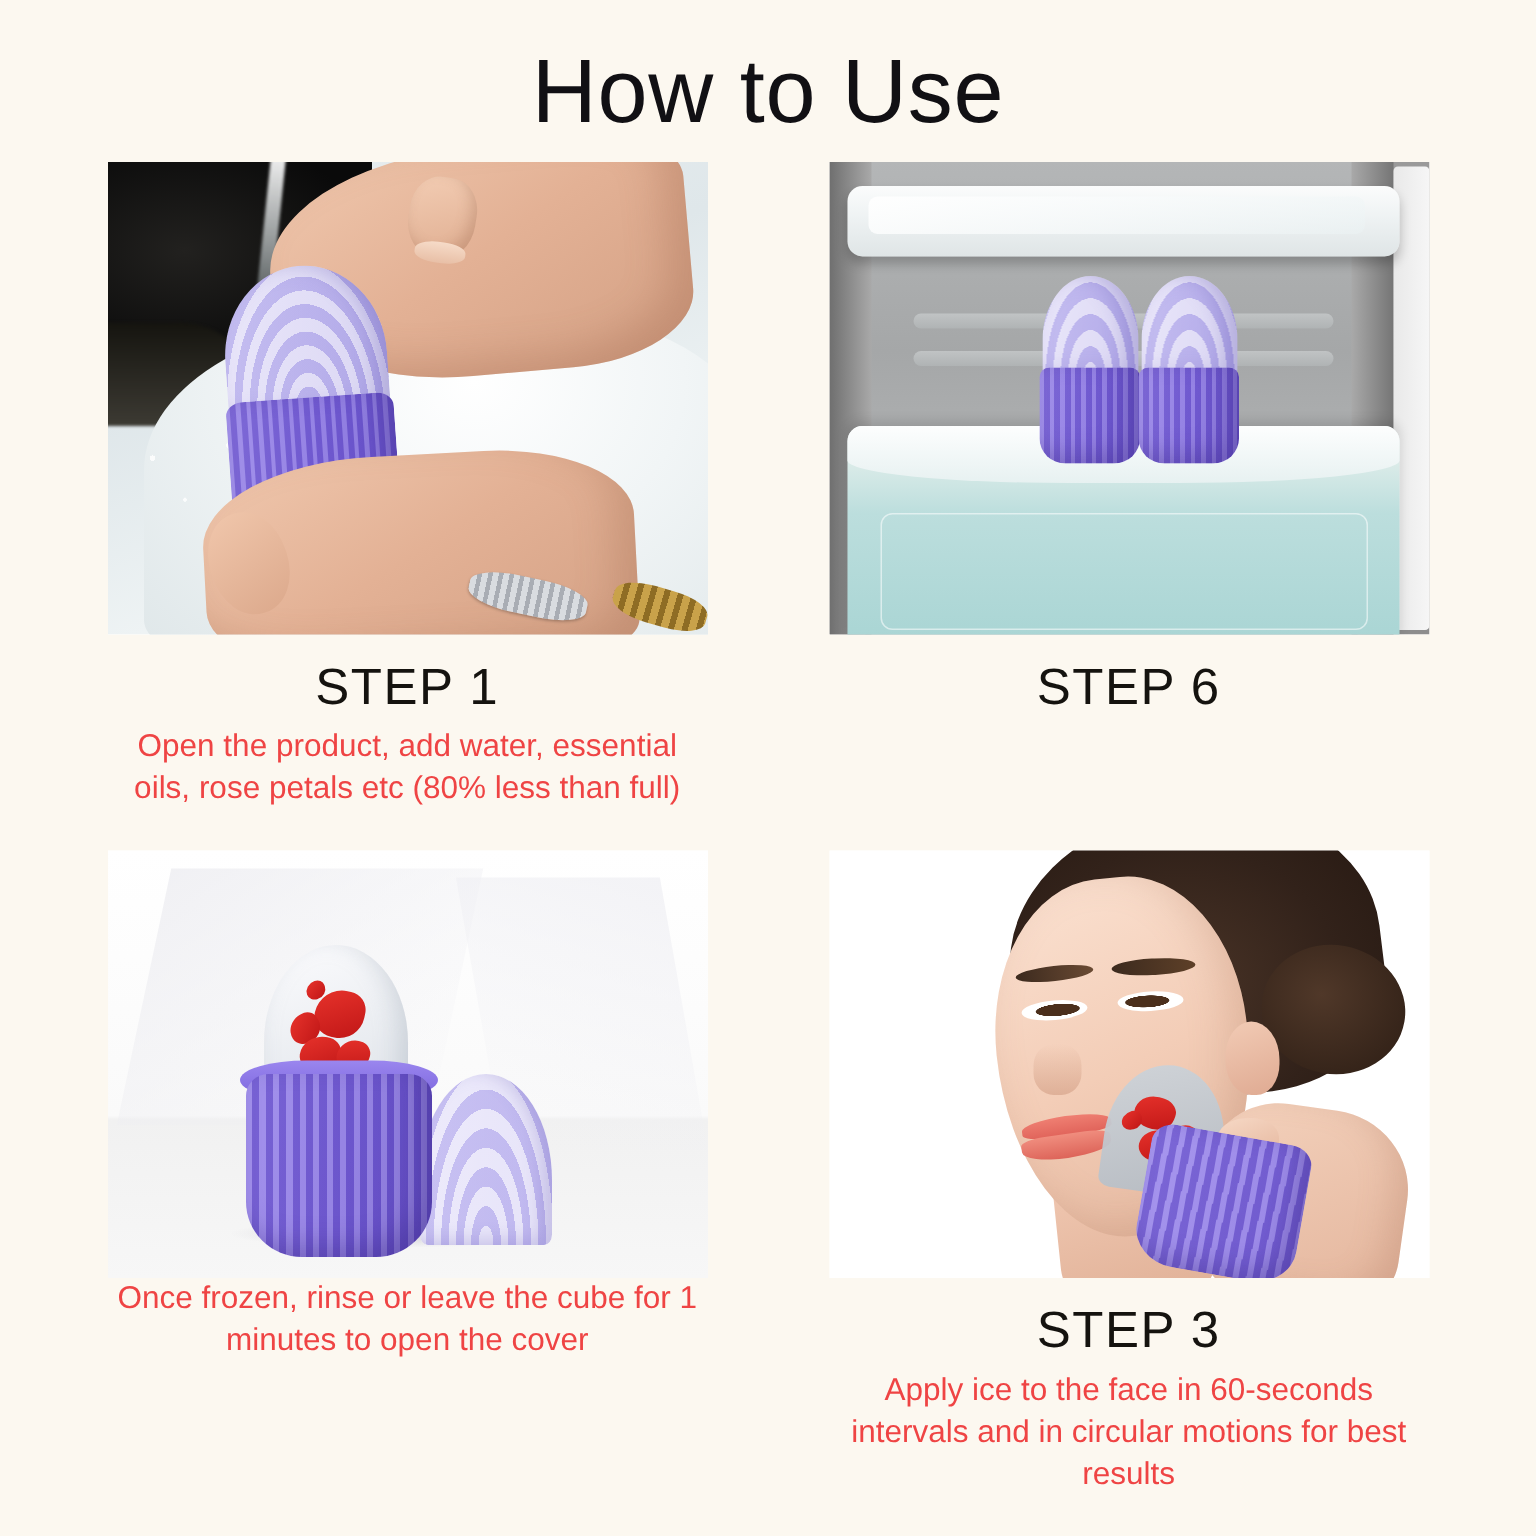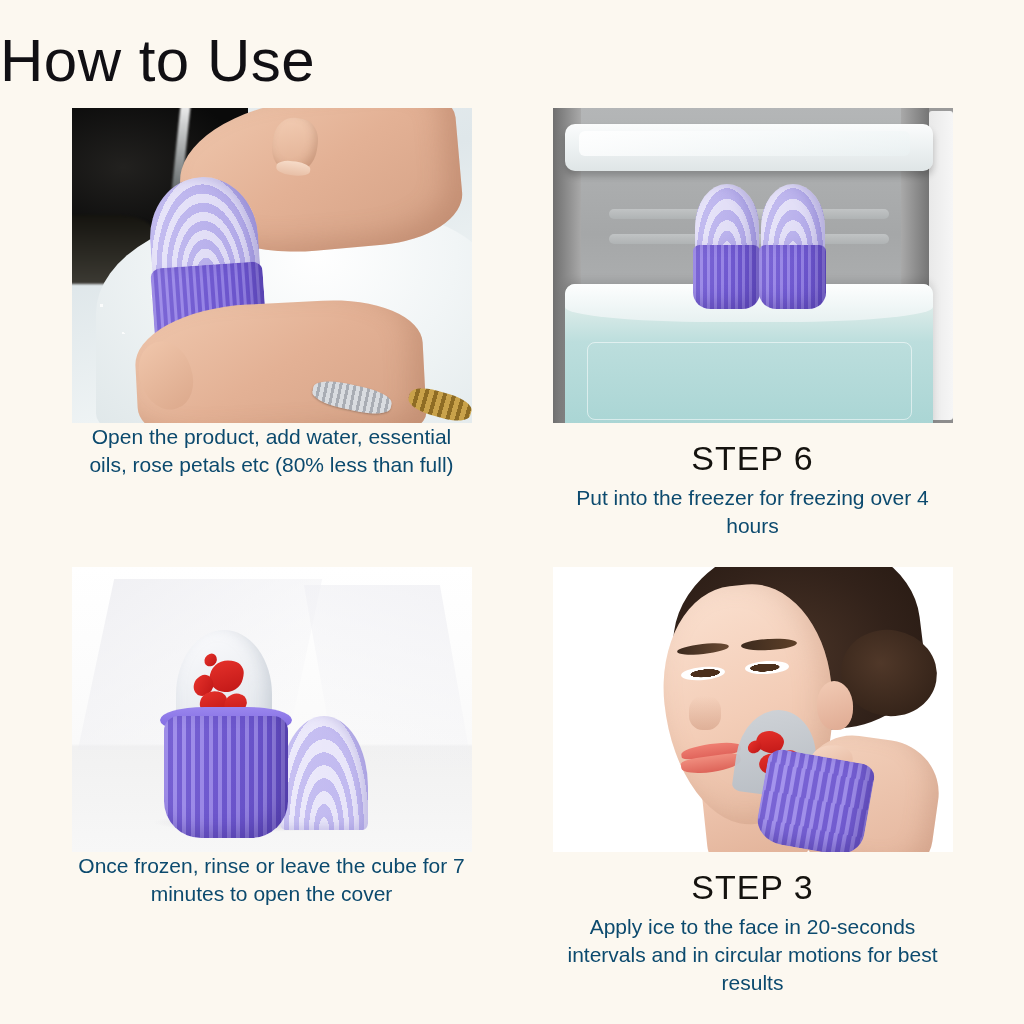--- a/index.html
+++ b/index.html
@@ -6,21 +6,21 @@
   body{
     width:1024px;height:1024px;
     background:#FCF8F0;
     font-family:"Liberation Sans", sans-serif;
     color:#131313;
     overflow:hidden;
   }
   .page{position:relative;width:1024px;height:1024px;}
 
   .page-title{
-    text-align:left;
+    text-align:center;
     font-size:60px;
     font-weight:400;
     letter-spacing:0.5px;
     color:#111014;
     margin:0;
     padding-top:31px;
     line-height:1;
   }
 
   .grid{
@@ -43,21 +43,21 @@
     font-size:34px;
     font-weight:400;
     letter-spacing:1px;
     margin:16px 0 6px 0;
     color:#15130f;
   }
   .step-desc{
     text-align:center;
     font-size:21px;
     line-height:1.32;
-    color:#0c4a6e;
+    color:#ef4444;
     margin:0 auto;
     max-width:392px;
   }
 
   
   .sink-bg{position:absolute;inset:0;background:
       linear-gradient(160deg,#e9eef0 0%,#dfe7ea 38%,#eef3f4 70%,#e3eaec 100%);}
   .sink-dark{position:absolute;left:-4%;top:-2%;width:48%;height:46%;
       background:radial-gradient(ellipse at 35% 45%,#22211f 0%,#0a0a0a 70%);
       border-radius:0 0 60% 12%;filter:blur(.3px);}
@@ -247,20 +247,21 @@
           </div>
           <div class="roller-1">
             <div class="r-cap"></div>
             <div class="r-base"></div>
           </div>
           <div class="hand hand-lower"></div>
           <div class="finger-b"></div>
           <div class="bracelet"></div>
           <div class="bangle"></div>
         </div>
+        <div class="step-title">STEP 1</div>
         <div class="step-desc">Open the product, add water, essential oils, rose petals etc (80% less than full)</div>
       </div>
 
       <div class="cell">
         <div class="photo">
           <div class="fridge"></div>
           <div class="fridge-back"></div>
           <div class="fridge-side-l"></div>
           <div class="fridge-side-r"></div>
           <div class="fridge-door"></div>
@@ -274,21 +275,20 @@
           <div class="roller-2a">
             <div class="r-cap"></div>
             <div class="r-base"></div>
           </div>
           <div class="roller-2b">
             <div class="r-cap"></div>
             <div class="r-base"></div>
           </div>
         </div>
         <div class="step-title">STEP 6</div>
-        <div class="step-desc">Put into the freezer for freezing over 4 hours</div>
       </div>
 
     </div>
 
     <div class="row" style="margin-top:28px;">
 
       <div class="cell">
         <div class="photo small">
           <div class="studio"></div>
           <div class="studio-shade"></div>
@@ -298,21 +298,21 @@
           <div class="ice-dome">
             <div class="petal" style="left:30%;top:22%;width:14%;height:11%;transform:rotate(-20deg);"></div>
             <div class="petal" style="left:36%;top:28%;width:34%;height:30%;transform:rotate(12deg);"></div>
             <div class="petal" style="left:18%;top:42%;width:22%;height:18%;transform:rotate(-32deg);"></div>
             <div class="petal" style="left:26%;top:56%;width:28%;height:22%;transform:rotate(8deg);"></div>
             <div class="petal" style="left:52%;top:58%;width:22%;height:20%;transform:rotate(24deg);"></div>
           </div>
           <div class="p3-collar"></div>
           <div class="p3-base"></div>
         </div>
-        <div class="step-desc">Once frozen, rinse or leave the cube for 7 minutes to open the cover</div>
+        <div class="step-desc">Once frozen, rinse or leave the cube for 1 minutes to open the cover</div>
       </div>
 
       <div class="cell">
         <div class="photo small">
           <div class="model-bg"></div>
           <div class="m-hair"></div>
           <div class="m-bun"></div>
           <div class="m-neck"></div>
           <div class="m-face"></div>
           <div class="m-brow-l"></div>
@@ -330,18 +330,18 @@
             <div class="petal" style="left:56%;top:44%;width:22%;height:20%;transform:rotate(22deg);"></div>
           </div>
           <div class="m-hand">
             <div class="m-finger" style="left:4%;top:10%;width:30%;height:22%;transform:rotate(-10deg);"></div>
             <div class="m-finger" style="left:6%;top:30%;width:32%;height:22%;transform:rotate(-6deg);"></div>
             <div class="m-finger" style="left:8%;top:50%;width:30%;height:22%;transform:rotate(-2deg);"></div>
           </div>
           <div class="m-grip"></div>
         </div>
         <div class="step-title">STEP 3</div>
-        <div class="step-desc">Apply ice to the face in 20-seconds intervals and in circular motions for best results</div>
+        <div class="step-desc">Apply ice to the face in 60-seconds intervals and in circular motions for best results</div>
       </div>
 
     </div>
   </div>
 </div>
 
 </body></html>

